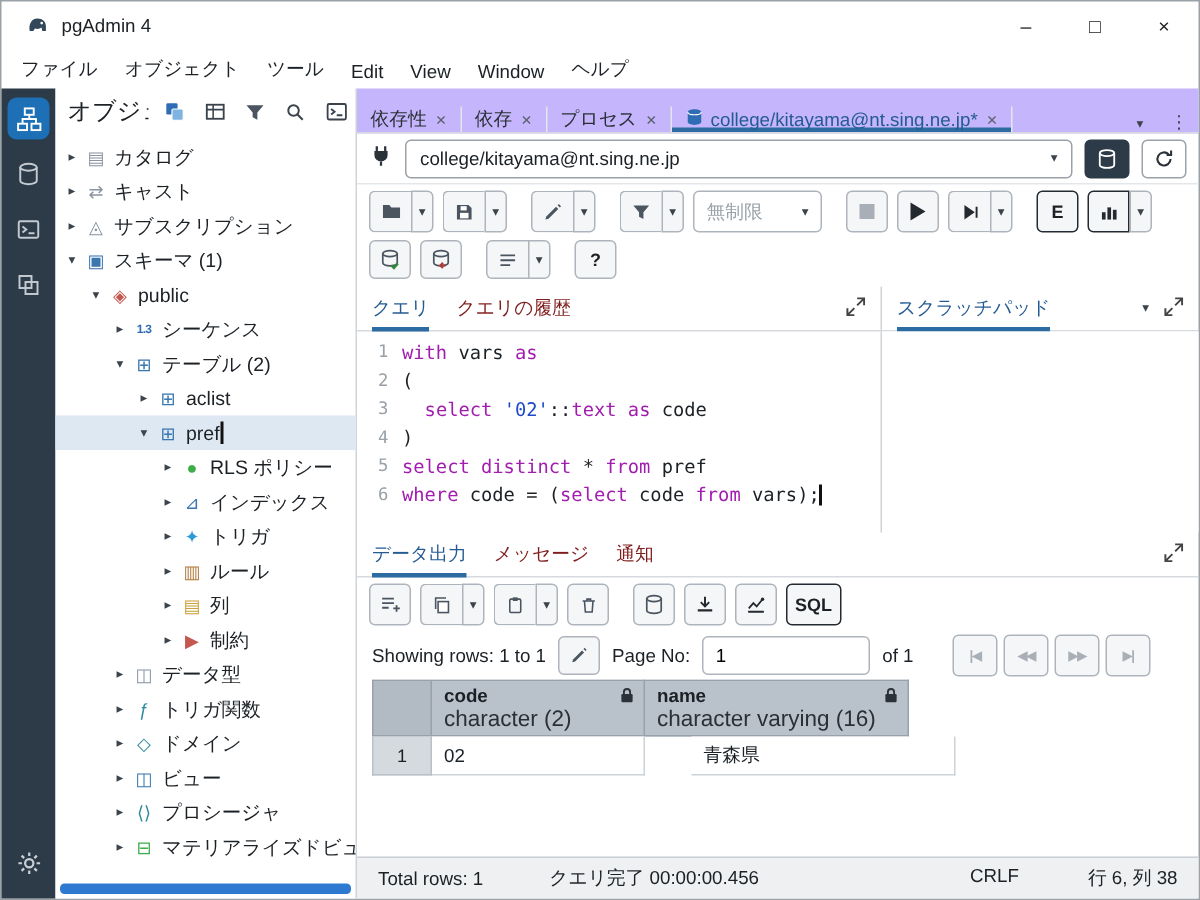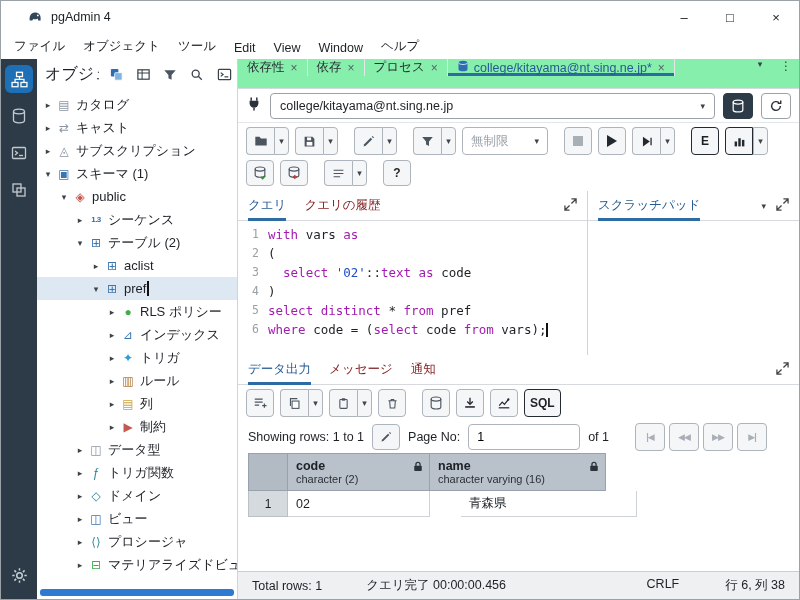--- a/index.html
+++ b/index.html
@@ -1,19 +1,19 @@
 <!DOCTYPE html>
 <html><head>
 <meta charset="utf-8">
 <style>
 *{box-sizing:border-box;margin:0;padding:0}
 html,body{width:800px;height:600px}
 body{font-family:"Liberation Sans","DejaVu Sans",sans-serif;font-size:13px;color:#1c2126;background:#fff;overflow:hidden}
 .win{width:800px;height:600px;border:1px solid #9aa1a7;display:flex;flex-direction:column;background:#fff}
-.titlebar{height:32px;display:flex;align-items:center;padding-left:26px;gap:8px;flex:none}
+.titlebar{height:32px;display:flex;align-items:center;padding-left:16px;gap:8px;flex:none}
 .apptitle{font-size:12.5px}
 .wincontrols{margin-left:auto;display:flex;height:100%}
 .wbtn{width:46px;height:100%;display:flex;align-items:center;justify-content:center;font-size:13px;color:#222}
 .menubar{height:26px;display:flex;align-items:flex-end;padding-left:4px;flex:none}
 .menu-item{padding:4px 9px;font-size:12.5px;white-space:nowrap}
 .mainrow{flex:1;display:flex;min-height:0}
 .activitybar{width:36px;background:#2c3b47;display:flex;flex-direction:column;align-items:center;padding-top:6px;gap:9px;flex:none}
 .ab{width:28px;height:28px;border-radius:6px;display:flex;align-items:center;justify-content:center}
 .ab.active{background:#1d6fb6}
 .ab.gear{margin-top:auto;margin-bottom:10px}
@@ -23,21 +23,21 @@
 .bico{width:24px;height:24px;display:flex;align-items:center;justify-content:center;border-radius:4px;flex:none}
 .tree{flex:1;overflow:hidden;padding-top:3px}
 .tree-row{height:23px;display:flex;align-items:center;white-space:nowrap}
 .tree-row.editing{background:#dde8f3}
 .tree-arrow{width:14px;flex:none;text-align:center;font-size:9px;color:#3c434a}
 .tree-ic{width:18px;flex:none;text-align:center;font-size:12px;margin-right:3px;line-height:1}
 .tree-ic.txtic{font-size:8px;font-weight:bold;letter-spacing:-.5px}
 .caret{display:inline-block;width:1.5px;height:15px;background:#111;margin-left:1px}
 .treescroll{height:7px;background:#2f7ad1;border-radius:3px;margin:2px 3px 3px;flex:none}
 .content{flex:1;display:flex;flex-direction:column;min-width:0}
-.tabbar{height:30px;display:flex;align-items:flex-start;border-bottom:1px solid #d6dade;flex:none;background:#86efac}
+.tabbar{height:30px;display:flex;align-items:flex-end;border-bottom:1px solid #d6dade;flex:none;background:#c4b5fd}
 .tabs{display:flex;align-items:stretch}
 .tab{display:flex;align-items:center;gap:5px;padding:0 9px;border-right:1px solid #e4e7ea;font-size:12.5px;color:#2a2f35;white-space:nowrap}
 .tab.active{color:#255b92;box-shadow:inset 0 -3px #2d6ca2}
 .tab-x{color:#5a6169;font-size:12px;margin-left:1px}
 .tabctl{width:26px;display:flex;align-items:center;justify-content:center;color:#3c434a;font-size:12px}
 .mla{margin-left:auto}
 .connbar{height:34px;display:flex;align-items:center;gap:8px;padding:0 8px;border-bottom:1px solid #e4e7ea;flex:none}
 .connselect{flex:1;height:26px;border:1px solid #9aa1a8;border-radius:4px;display:flex;align-items:center;justify-content:space-between;padding:0 9px;font-size:12.5px;min-width:0}
 .chev{font-size:9px;color:#3c434a}
 .iconbtn{width:30px;height:26px;border:1px solid #9aa1a8;border-radius:4px;display:flex;align-items:center;justify-content:center;flex:none;background:#fff}
@@ -74,21 +74,21 @@
 .pageinput{width:112px;height:26px;border:1px solid #aeb4bb;border-radius:4px;padding:0 8px;font-size:12.5px;font-family:inherit}
 .pager{display:flex;gap:4px;margin-left:18px}
 .pager .btn{color:#a9afb7;font-size:9px;width:30px;padding:0;letter-spacing:-1px;font-weight:bold}
 .results{flex:1;overflow:hidden;padding-left:10px}
 .rh{display:flex}
 .hc{background:#b9c1ca;border:1px solid #99a2ac;border-left:none;padding:3px 6px 3px 8px;display:flex;flex-direction:column;justify-content:center;height:38px}
 .hc.first{border-left:1px solid #99a2ac;background:#b2bac4}
 .corner{width:40px}
 .hname{display:flex;align-items:center;font-weight:bold;font-size:12.5px;gap:4px}
 .lk{margin-left:auto;display:flex}
-.htype{font-size:11px;color:#2a3036}
+.htype{font-size:15px;color:#2a3036}
 .rrow{display:flex}
 .rnum{width:40px;background:#d5dade;border:1px solid #b9c0c8;border-top:none;text-align:center;font-size:12px;display:flex;align-items:center;justify-content:center;height:26px}
 .cell{border:1px solid #ccd2d8;border-top:none;border-left:none;padding:0 8px;font-size:12.5px;background:#fff;display:flex;align-items:center;height:26px}
 .statusbar{height:28px;border-top:1px solid #c9cfd5;background:#eef0f2;display:flex;align-items:center;padding:0 14px;gap:44px;font-size:12.5px;flex:none;white-space:nowrap}
 .sbright{margin-left:auto;display:flex;gap:46px}
 </style>
 </head>
 <body>
 
 <div class="win">

